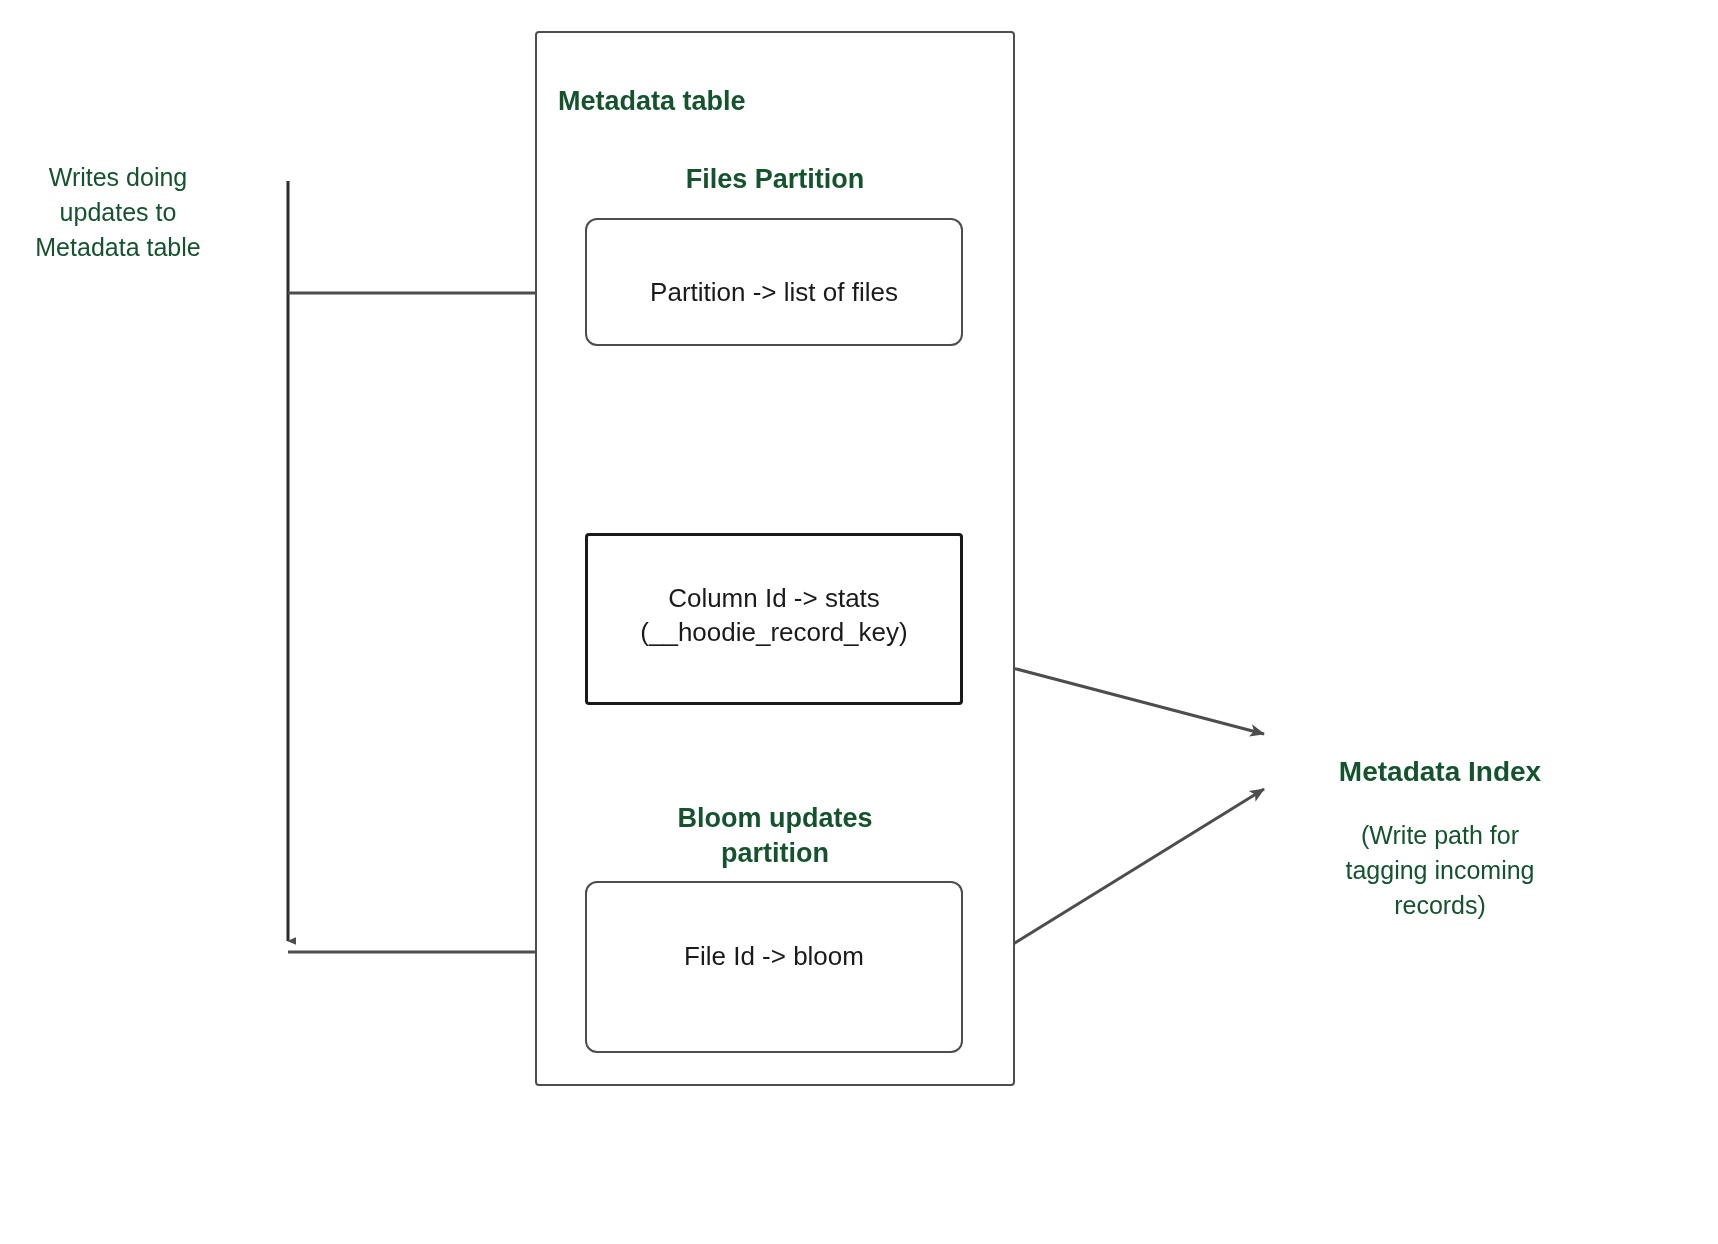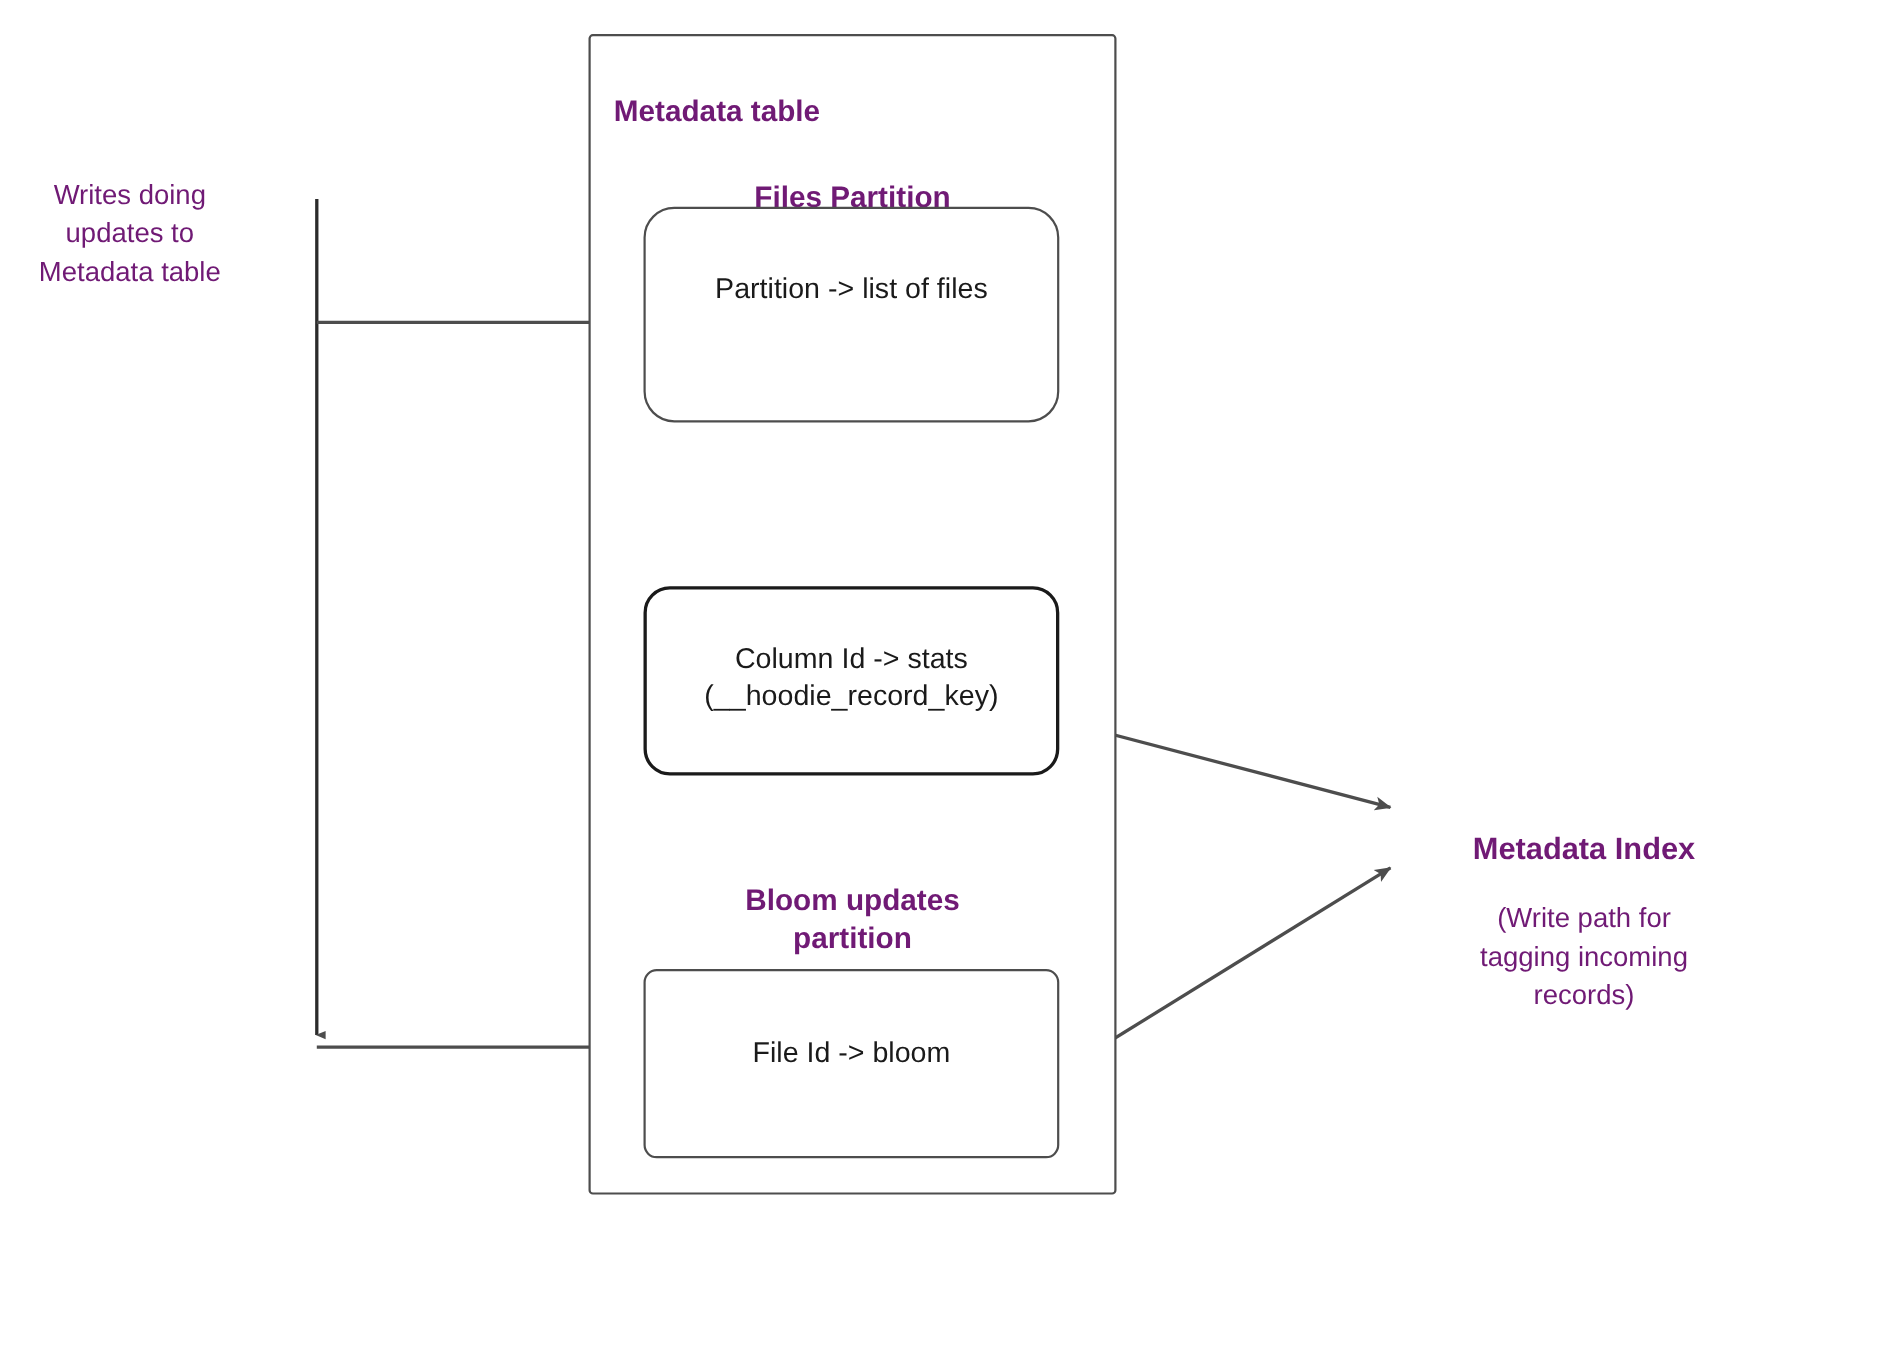--- a/index.html
+++ b/index.html
@@ -31,25 +31,25 @@
   .outer-box {
     border: 2px solid #4d4d4d;
     border-radius: 4px;
   }
   .inner-box {
     border: 2px solid #4d4d4d;
     border-radius: 12px;
   }
   .inner-box-thick {
     border: 3px solid #1a1a1a;
-    border-radius: 24px;
+    border-radius: 4px;
   }
   .txt {
     position: absolute;
-    color: #701a75;
+    color: #14532d;
     line-height: 1.30;
     white-space: pre-line;
   }
   .t-bold {
     font-size: 27px;
     font-weight: bold;
     text-align: center;
     margin-top: 12px;
   }
   .t-title {
@@ -103,21 +103,21 @@
   <div class="txt t-sidelabel" style="left:18px; top:160px; width:200px;">Writes doing
 updates to
 Metadata table</div>
 
   <div class="box outer-box" style="left:535px; top:31px; width:480px; height:1055px;"></div>
 
   <div class="txt t-title" style="left:558px; top:84px; width:300px;">Metadata table</div>
 
   <div class="txt t-bold" style="left:585px; top:150px; width:380px;">Files Partition</div>
 
-  <div class="box inner-box" style="left:585px; top:188px; width:378px; height:196px;border-radius:28px;">
+  <div class="box inner-box" style="left:585px; top:218px; width:378px; height:128px;">
     <div class="boxlabel" style="top:55px;">Partition -&gt; list of files</div>
   </div>
 
 
   <div class="box inner-box-thick" style="left:585px; top:533px; width:378px; height:172px;">
     <div class="boxlabel" style="top:45px;">Column Id  -&gt; stats
 (__hoodie_record_key)</div>
   </div>
 
   <div class="txt t-bold" style="left:585px; top:789px; width:380px;">Bloom updates

